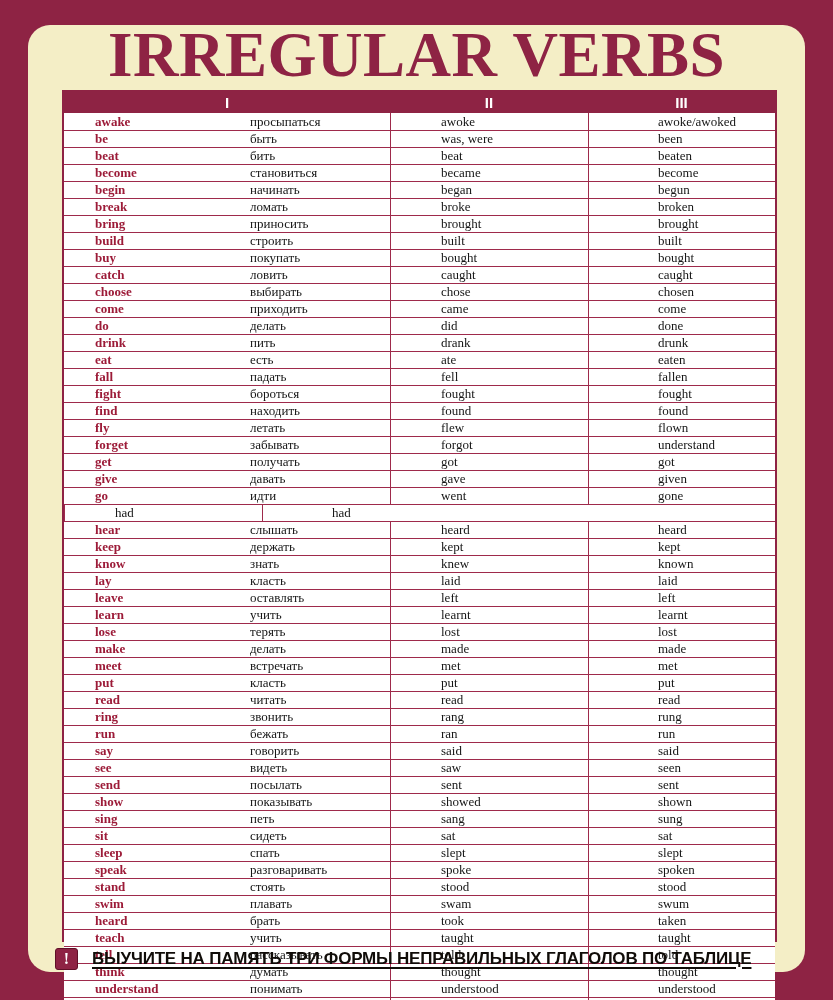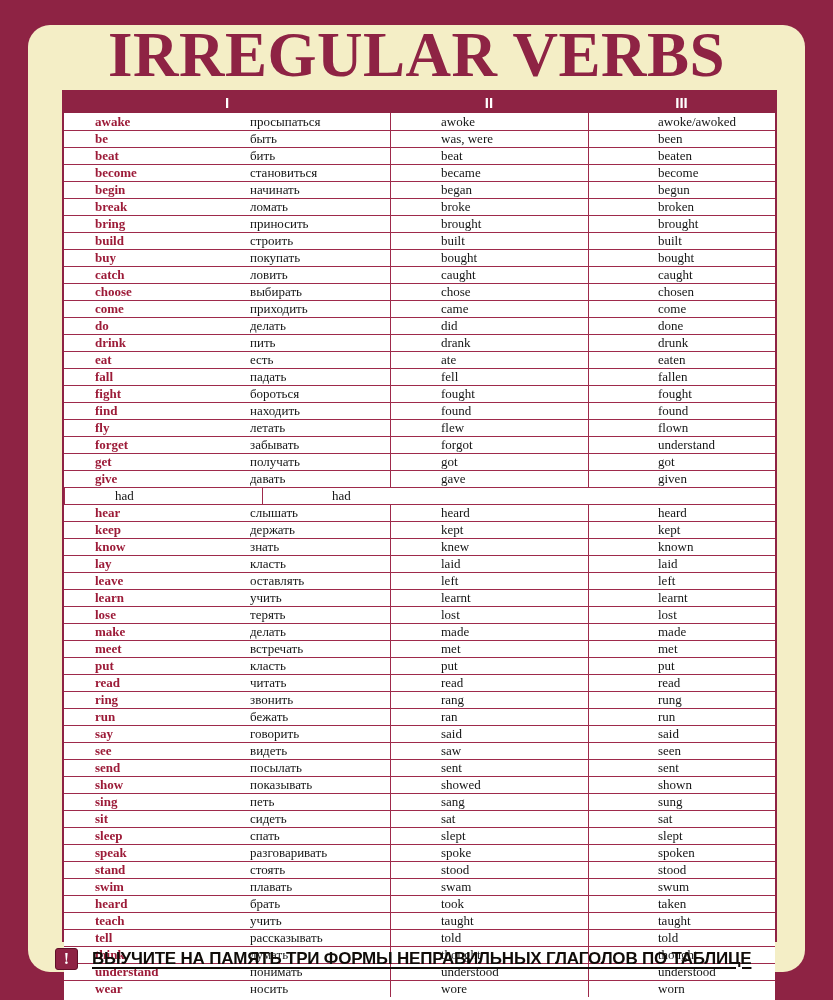--- a/index.html
+++ b/index.html
@@ -424,20 +424,32 @@
       <span class="trans">давать</span>
     </div>
     <div class="c2">
       <span>gave</span>
     </div>
     <div class="c3">
       <span>given</span>
     </div>
   </div>
 
+  <div class="row">
+    <div class="c1">
+      <span class="verb">go</span>
+      <span class="trans">идти</span>
+    </div>
+    <div class="c2">
+      <span>went</span>
+    </div>
+    <div class="c3">
+      <span>gone</span>
+    </div>
+  </div>
 
   <div class="row">
     <div class="c2">
       <span>had</span>
     </div>
     <div class="c3">
       <span>had</span>
     </div>
   </div>
 

